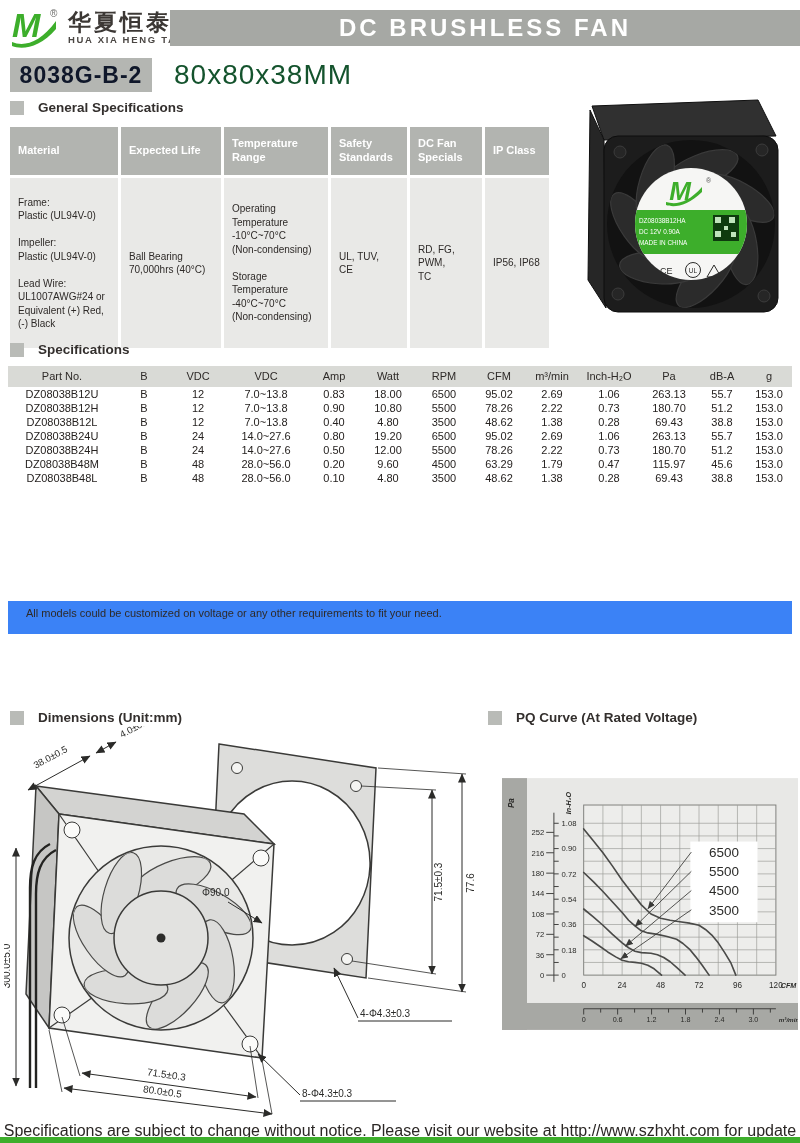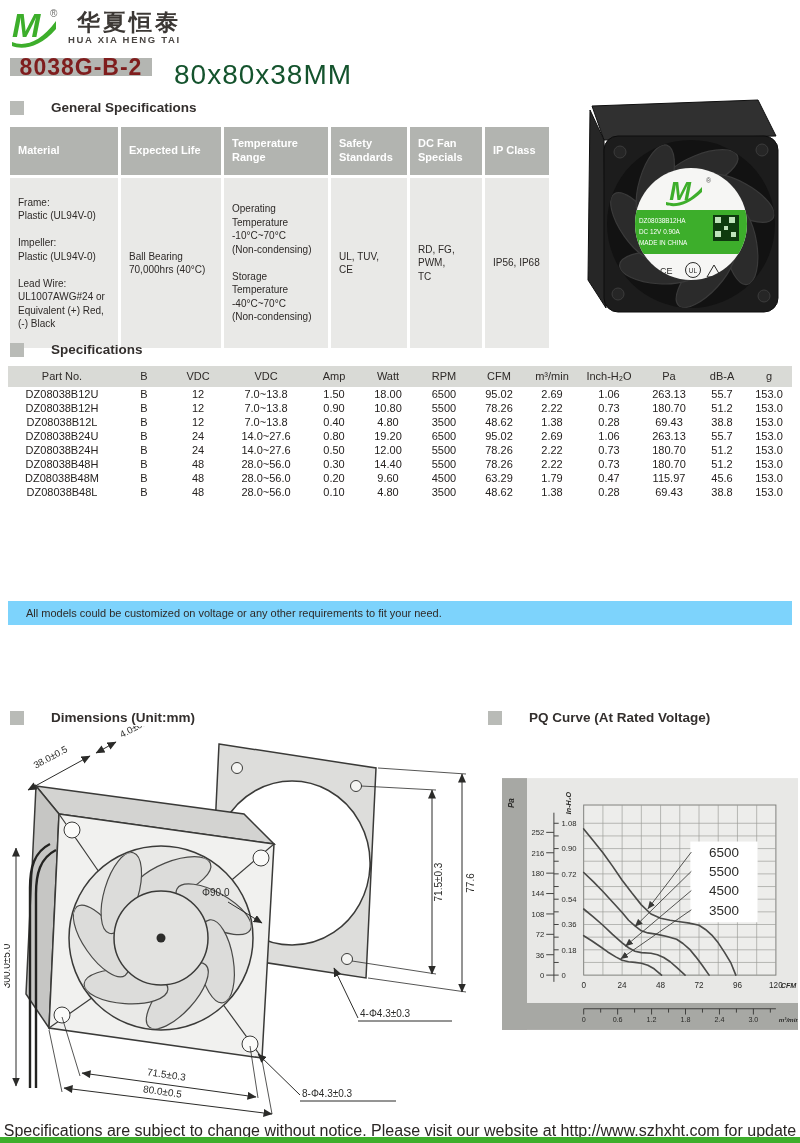--- a/index.html
+++ b/index.html
@@ -2,31 +2,31 @@
 <html><head>
 <meta charset="utf-8">
 <style>
   html,body{margin:0;padding:0;background:#fff;}
   .page{position:relative;width:800px;height:1143px;background:#ffffff;overflow:hidden;
         font-family:"Liberation Sans",sans-serif;color:#2e2a28;}
   svg text{font-family:"Liberation Sans",sans-serif;}
 
   
   .logo{position:absolute;left:10px;top:6px;display:flex;align-items:flex-start;gap:6px;}
-  .logo-names{padding-top:4px;text-align:right;}
+  .logo-names{padding-top:4px;}
   .logo-cn{font-size:23px;font-weight:bold;letter-spacing:3px;color:#3c3835;line-height:1.05;}
   .logo-en{font-size:9.5px;font-weight:bold;letter-spacing:1.7px;color:#4a4643;}
   .banner{position:absolute;left:170px;top:10px;right:0;height:36px;background:#a6a8a4;color:#ffffff;
           font-weight:bold;font-size:24px;letter-spacing:3px;display:flex;align-items:center;justify-content:center;}
-  .model-badge{position:absolute;left:10px;top:58px;width:142px;height:18px;background:#b4b6b2;color:#7f1d1d;
+  .model-badge{position:absolute;left:10px;top:58px;width:142px;height:34px;background:#b4b6b2;color:#0f172a;
           font-size:23px;font-weight:bold;letter-spacing:1px;display:flex;align-items:center;justify-content:center;}
   .size-text{position:absolute;left:174px;top:59px;font-size:28px;letter-spacing:1px;color:#14532d;}
 
   
-  .section-title{position:absolute;display:flex;align-items:center;gap:27px;font-weight:bold;font-size:13.5px;color:#332f2d;}
+  .section-title{position:absolute;display:flex;align-items:center;gap:14px;font-weight:bold;font-size:13.5px;color:#332f2d;}
   .bullet{width:14px;height:14px;background:#b9bbb7;flex:0 0 auto;}
   #sec-general{left:10px;top:100px;}
   #sec-specs{left:10px;top:342px;}
   #sec-dims{left:10px;top:710px;justify-content:space-between;}
   #sec-pq{left:488px;top:710px;}
 
   
   .gen-table{position:absolute;left:7px;top:124px;border-collapse:separate;border-spacing:3px;}
   .gen-table th{background:#b2b4b0;color:#ffffff;font-size:11px;font-weight:bold;text-align:left;
                 padding:5px 8px;vertical-align:middle;white-space:pre-line;height:38px;line-height:1.25;}
@@ -35,21 +35,21 @@
 
   .fan-photo{position:absolute;left:562px;top:84px;}
 
   
   .spec-table{position:absolute;left:8px;top:364px;width:784px;border-collapse:collapse;table-layout:fixed;}
   .spec-table th{font-weight:normal;font-size:11px;color:#2e2a28;white-space:pre-line;line-height:1.25;}
   .spec-table tr.gh th{background:#c9cac6;padding:4px 0;height:30px;vertical-align:middle;}
   .spec-table tr.uh th{background:#d9dad6;border-top:2px solid #ffffff;padding:3px 0;height:15px;}
   .spec-table td{font-size:11px;text-align:center;padding:1px 0;color:#262220;}
   .spec-table th{text-align:center;}
-  .note-bar{position:absolute;left:8px;top:601px;width:766px;height:24px;background:#7dd3fc;
+  .note-bar{position:absolute;left:8px;top:601px;width:766px;height:33px;background:#3b82f6;
             font-size:11px;line-height:24px;padding-left:18px;color:#2e2a28;}
 
   
   #dim-svg{position:absolute;left:4px;top:726px;}
   #pq-svg{position:absolute;left:502px;top:778px;}
 
   .footer-note{position:absolute;left:0;right:0;top:1122px;text-align:center;font-size:16px;color:#2b2725;}
   .green-bar{position:absolute;left:0;right:0;bottom:0;height:6px;background:#3dae2b;}
 </style>
 </head>
@@ -61,20 +61,21 @@
     <svg width="52" height="48" viewBox="0 0 52 48">
       <text x="2" y="31" font-size="34" font-weight="bold" font-style="italic" fill="#3dae2b">M</text>
       <path d="M2,36 C14,41 30,37 46,15 L46,23 C30,42 12,44 2,40 Z" fill="#3dae2b"></path>
       <text x="40" y="11" font-size="10" fill="#6a6a68">®</text>
     </svg>
     <div class="logo-names">
       <div class="logo-cn">华夏恒泰</div>
       <div class="logo-en">HUA XIA HENG TAI</div>
     </div>
   </div>
+  <div class="banner">DC BRUSHLESS FAN</div>
 
   <div class="model-badge">8038G-B-2</div>
   <div class="size-text">80x80x38MM</div>
 
   <div class="section-title" id="sec-general">
     <span class="bullet"></span>
     <span>General Specifications</span>
   </div>
 
   <table class="gen-table">
@@ -217,21 +218,21 @@
         <th>dB-A</th>
         <th>g</th>
       </tr>
     </thead>
     <tbody id="spec-body">
         <tr>
           <td>DZ08038B12U</td>
           <td>B</td>
           <td>12</td>
           <td>7.0~13.8</td>
-          <td>1.50</td>
+          <td>0.83</td>
           <td>18.00</td>
           <td>6500</td>
           <td>95.02</td>
           <td>2.69</td>
           <td>1.06</td>
           <td>263.13</td>
           <td>55.7</td>
           <td>153.0</td>
         </tr>
         <tr>
@@ -279,35 +280,20 @@
           <td>55.7</td>
           <td>153.0</td>
         </tr>
         <tr>
           <td>DZ08038B24H</td>
           <td>B</td>
           <td>24</td>
           <td>14.0~27.6</td>
           <td>0.50</td>
           <td>12.00</td>
-          <td>5500</td>
-          <td>78.26</td>
-          <td>2.22</td>
-          <td>0.73</td>
-          <td>180.70</td>
-          <td>51.2</td>
-          <td>153.0</td>
-        </tr>
-        <tr>
-          <td>DZ08038B48H</td>
-          <td>B</td>
-          <td>48</td>
-          <td>28.0~56.0</td>
-          <td>0.30</td>
-          <td>14.40</td>
           <td>5500</td>
           <td>78.26</td>
           <td>2.22</td>
           <td>0.73</td>
           <td>180.70</td>
           <td>51.2</td>
           <td>153.0</td>
         </tr>
         <tr>
           <td>DZ08038B48M</td>

